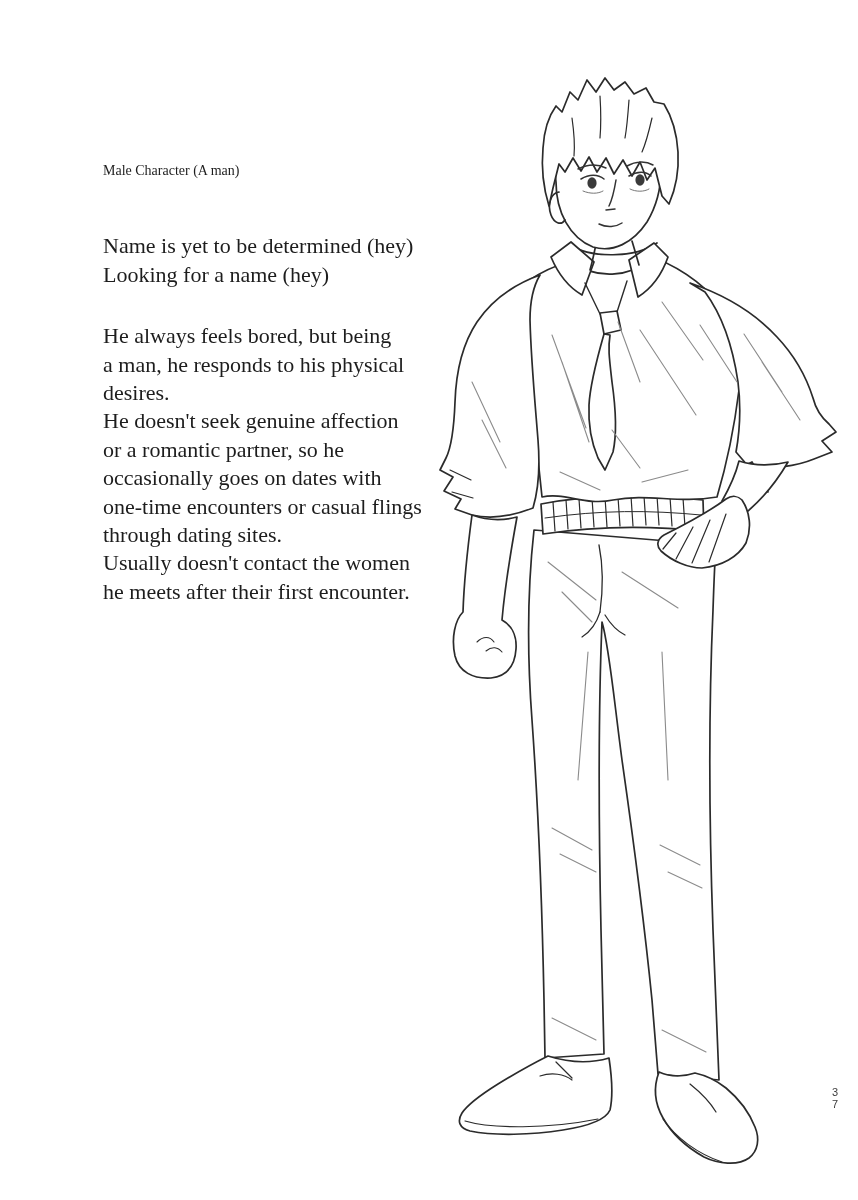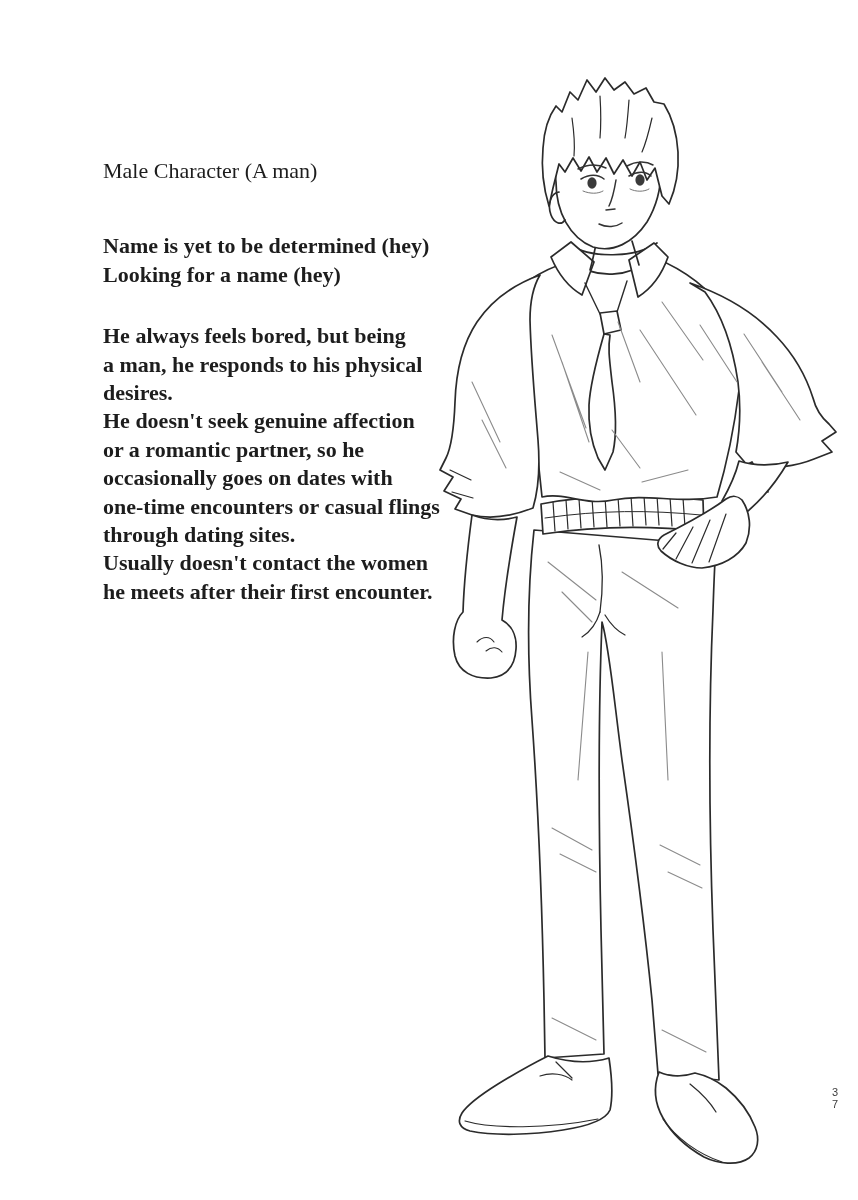--- a/index.html
+++ b/index.html
@@ -14,29 +14,28 @@
   .text-column {
     position: absolute;
     left: 103px;
     top: 157px;
     width: 430px;
     color: #1d1d1d;
     font-size: 22px;
     line-height: 28.4px;
   }
   .title {
-    font-size: 22px;
+    font-size: 14px;
     font-weight: normal;
     margin: 0 0 47px 0;
     white-space: pre-line;
   }
   .para {
     margin: 0;
     white-space: pre-line;
-    font-weight: bold;
   }
   .para.name-note   { margin-bottom: 33px; }
   .para.background  { margin-bottom: 34px; }
   .illustration {
     position: absolute;
     left: 0; top: 0;
     width: 858px; height: 1200px;
     margin: 0;
     pointer-events: none;
   }

